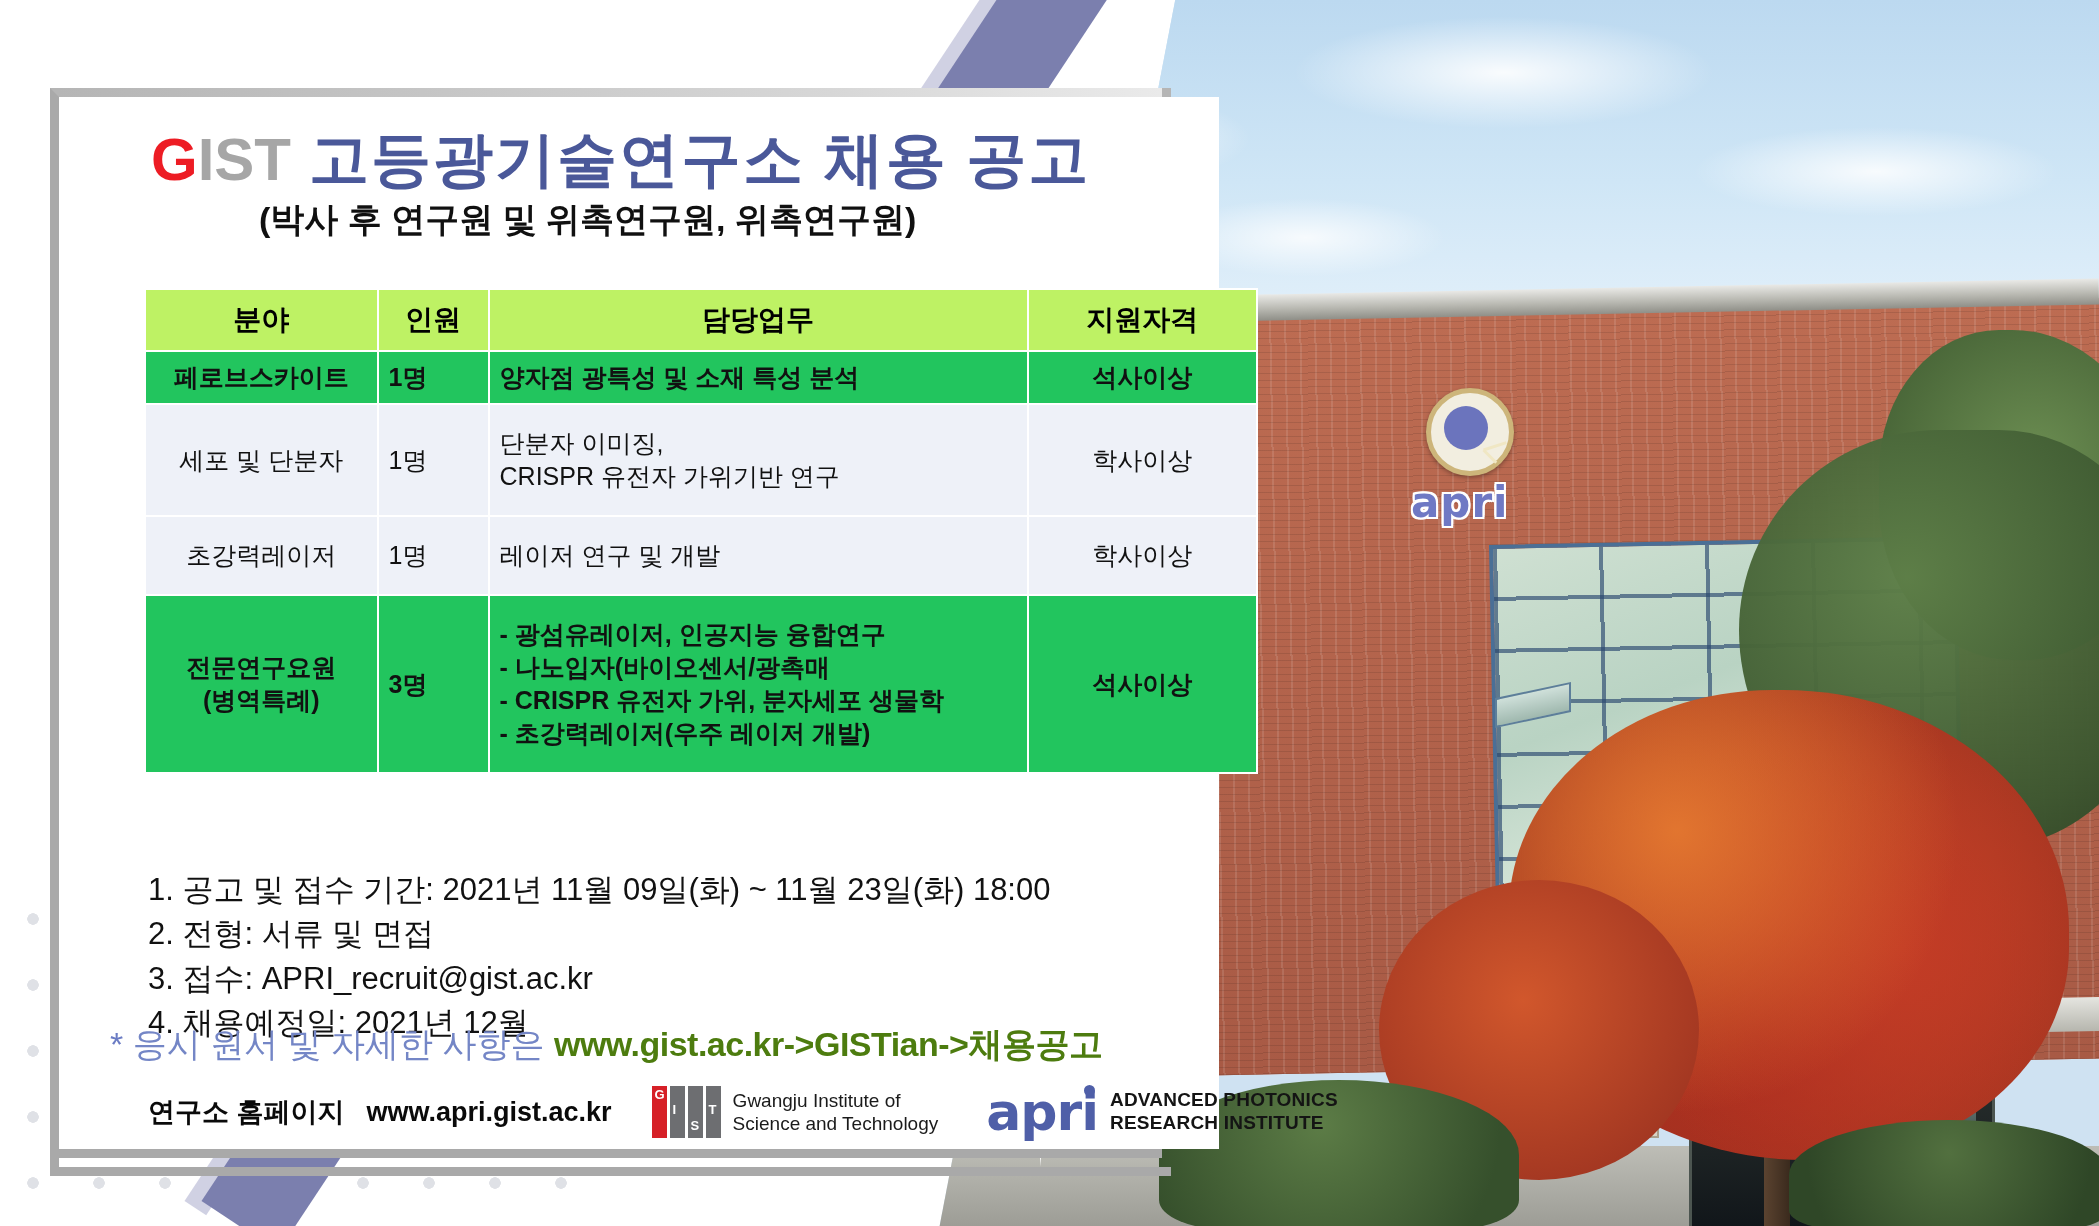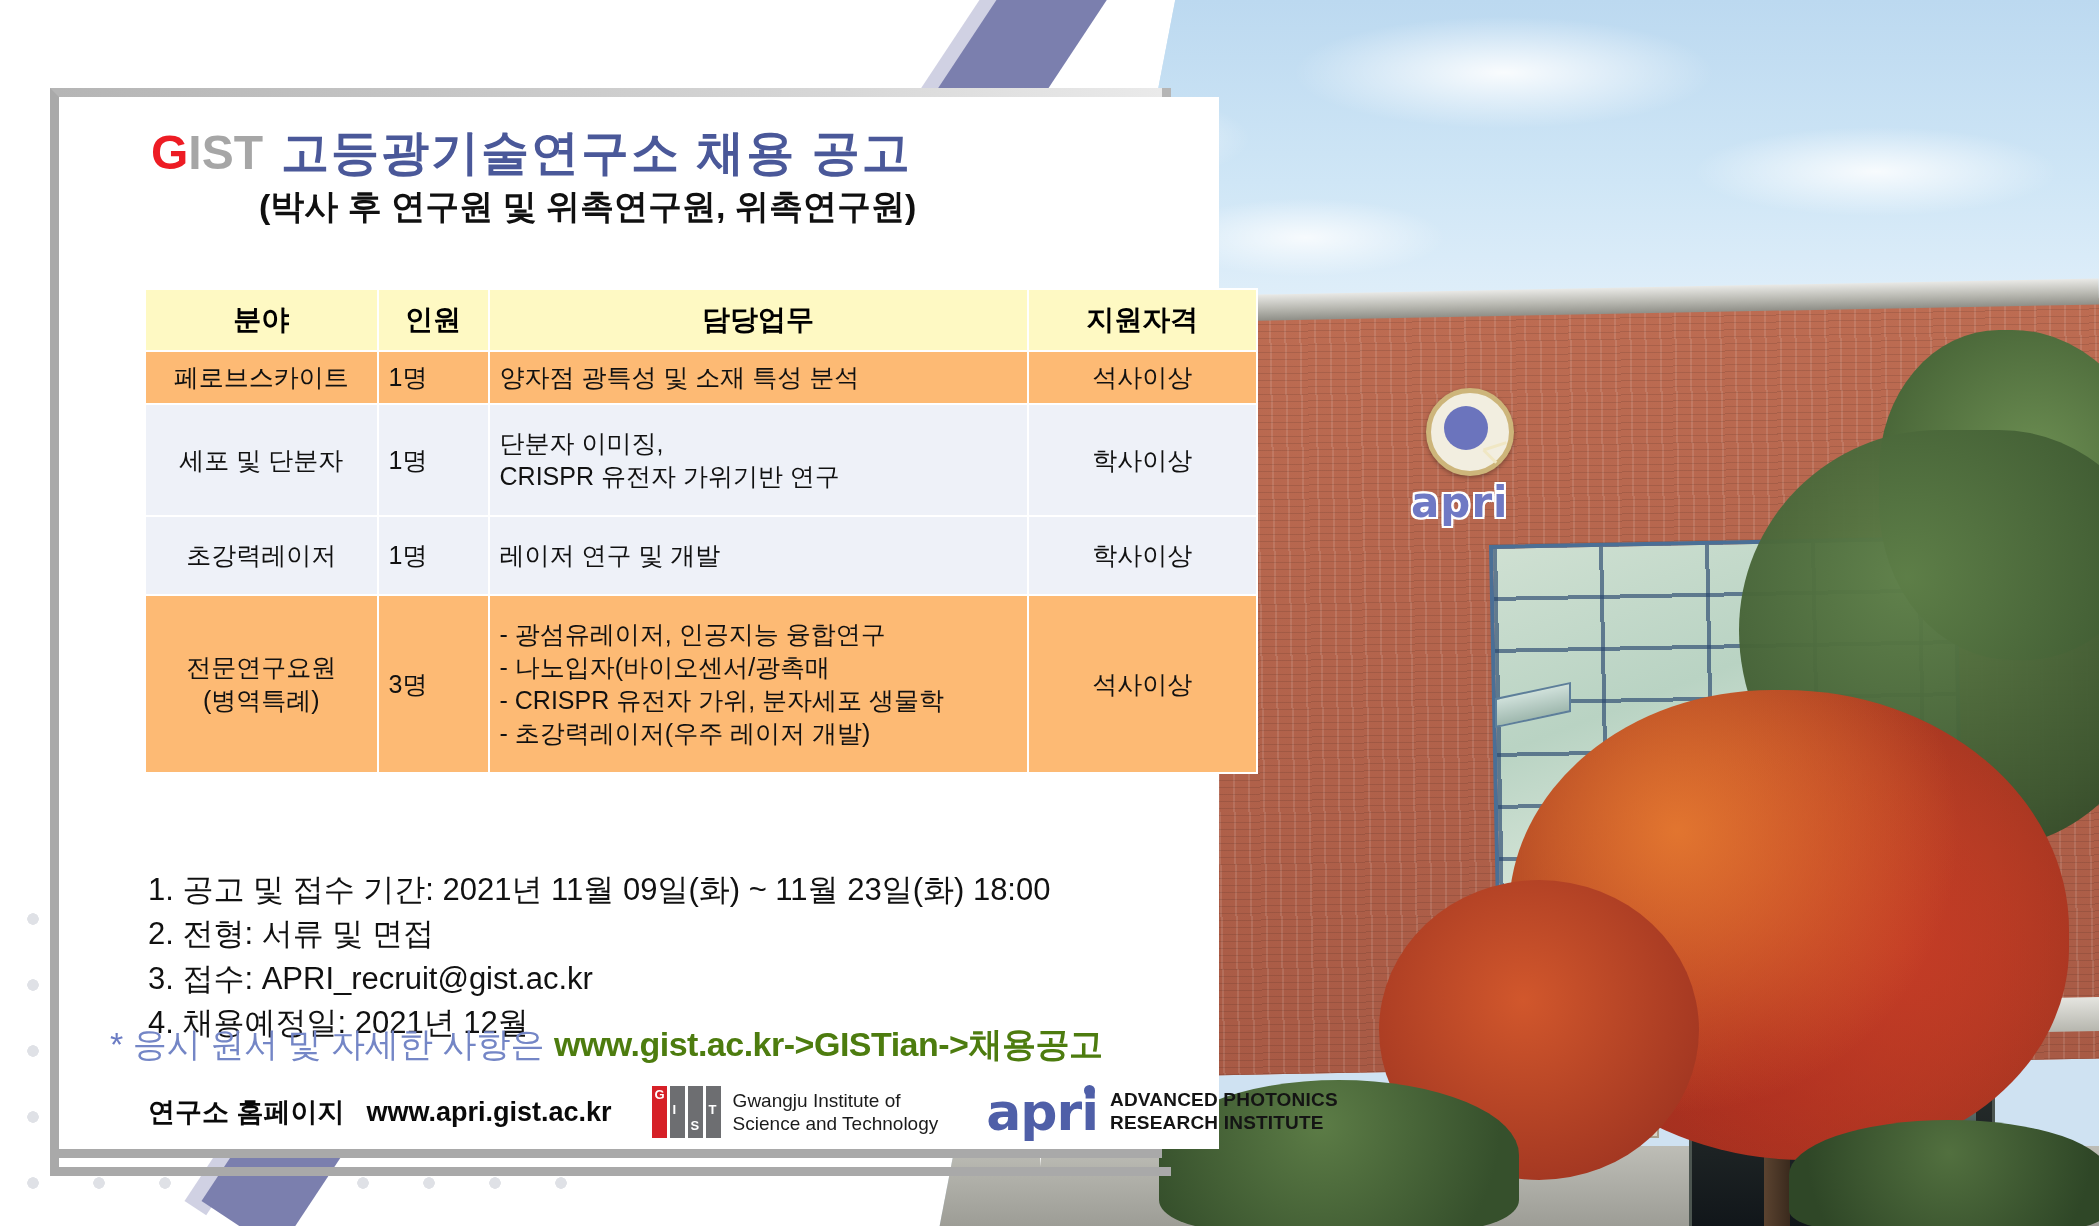--- a/index.html
+++ b/index.html
@@ -176,46 +176,46 @@
   }
   .panel-clip{
     position:absolute;left:1040px;top:97px;width:260px;height:1070px;background:#fff;
     clip-path:polygon(0 0, 42% 0, 0 100%, 0 100%);
     z-index:5;
   }
 
   
   .header{position:absolute;left:59px;top:128px;width:1160px;z-index:8;text-align:center;}
   .title-line{
-    font-size:48px;font-weight:700;line-height:1.05;white-space:nowrap;
+    font-size:60px;font-weight:700;line-height:1.05;white-space:nowrap;
     text-align:left;margin-left:92px;
   }
   .t-g{color:#ed1c24;font-family:"Liberation Sans",sans-serif;}
   .t-ist{color:#a6a6a6;font-family:"Liberation Sans",sans-serif;}
   .t-kr{color:#4a5899;letter-spacing:2px;margin-left:18px;}
   .subtitle{
     font-size:34px;font-weight:700;color:#101010;margin-top:6px;
     text-align:left;margin-left:200px;white-space:nowrap;
   }
 
   
   .tbl{
     position:absolute;left:144px;top:288px;width:1114px;z-index:8;
     border-collapse:collapse;table-layout:fixed;
     font-size:25px;color:#111;
   }
   .tbl th{
-    background:#fef9c3;color:#000;font-weight:700;font-size:28px;
+    background:#bef264;color:#000;font-weight:700;font-size:28px;
     padding:11px 4px;border:2px solid #ffffff;text-align:center;
   }
   .tbl td{
     padding:9px 10px;border:2px solid #ffffff;vertical-align:middle;
     font-size:25px;line-height:1.32;
   }
-  .tbl tr.odd td{background:#fdba74;}
+  .tbl tr.odd td{background:#22c55e;font-weight:bold;}
   .tbl tr.even td{background:#eef1f8;}
   .c-field{width:210px;text-align:center;}
   .c-count{width:95px;text-align:left;}
   .c-duty{width:500px;text-align:left;}
   .c-qual{width:207px;text-align:center;}
   .tall td{padding-top:22px;padding-bottom:22px;}
   .duty-top{vertical-align:top;}
   .count-top{vertical-align:top;}
 
   

